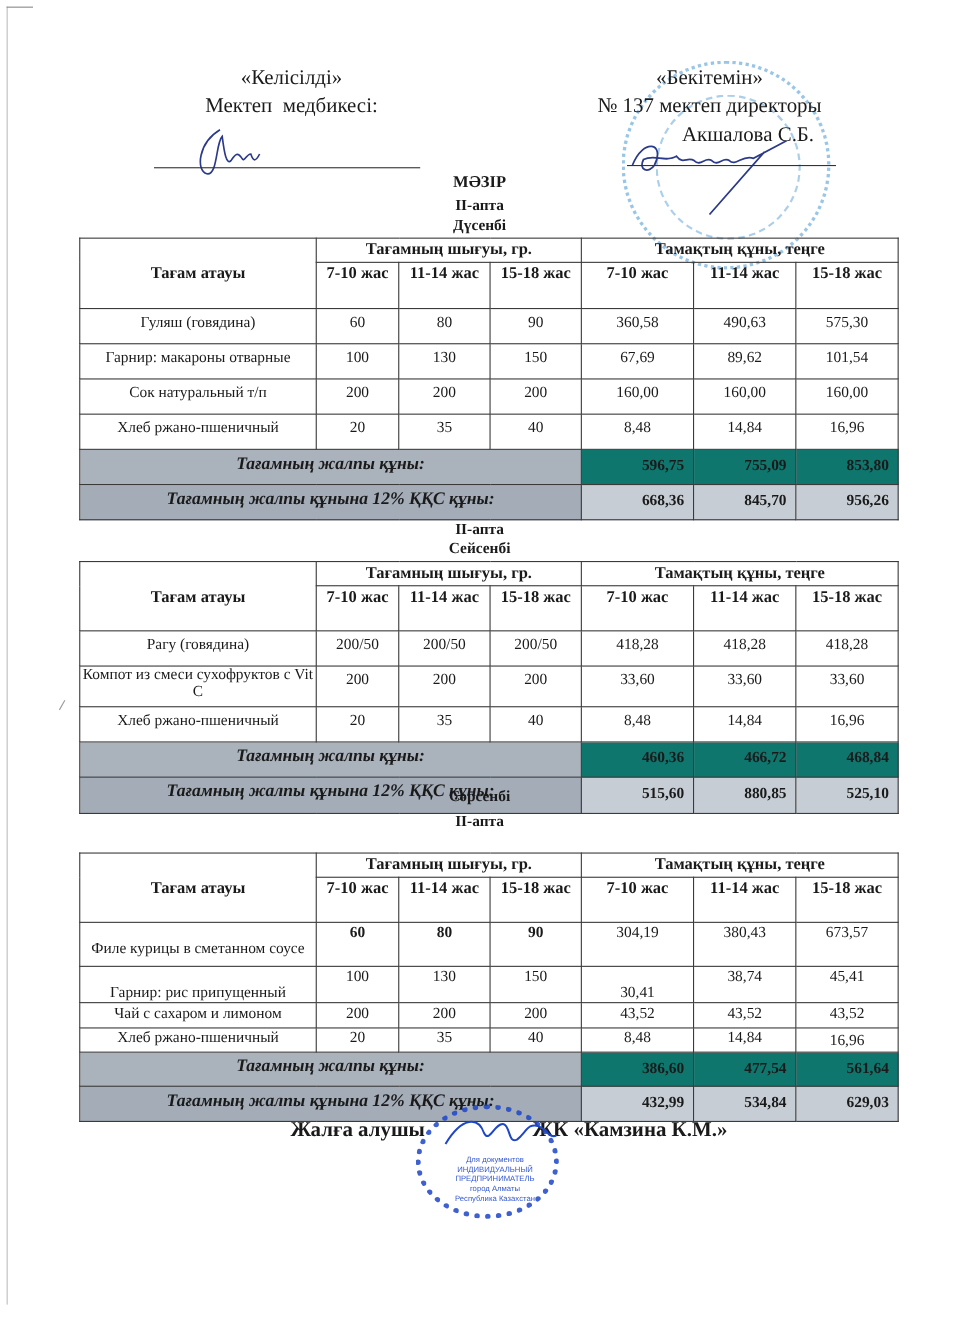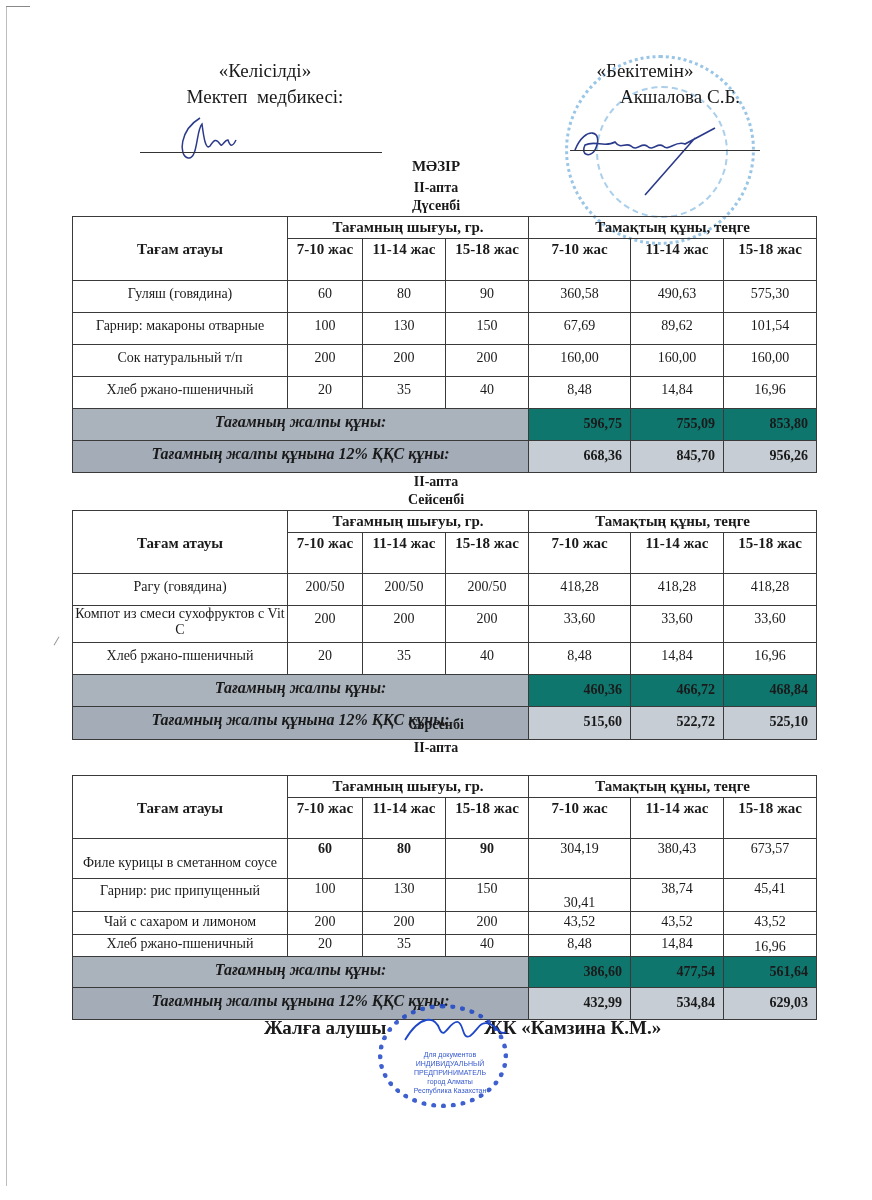--- a/index.html
+++ b/index.html
@@ -62,20 +62,21 @@
   <div style="white-space:pre">Мектеп  медбикесі:</div>
 </div>
 <svg style="position:absolute;left:170px;top:110px" width="90" height="52">
   <path d="M30 8 C 10 20, 8 45, 18 48 C 28 50, 26 20, 32 14 C 34 30, 36 40, 40 36 C 44 30, 46 28, 50 34 C 52 38, 54 30, 58 30 C 60 36, 62 38, 66 30" fill="none" stroke="#2b3a8a" stroke-width="1.5"></path>
 </svg>
 <div class="sig-line-left"></div>
 
 <div class="stamp-top"></div>
 <div class="head-right">
   <div>«Бекітемін»</div>
+  <div>№ 137 мектеп директоры</div>
   <div style="padding-left:70px">Акшалова С.Б.</div>
 </div>
 <svg style="position:absolute;left:565px;top:120px" width="170" height="80">
   <path d="M10 30 C 20 5, 40 10, 30 30 C 25 38, 15 35, 20 25 C 30 20, 40 28, 50 22 C 56 30, 60 22, 66 26 C 72 32, 76 22, 82 26 C 88 32, 92 22, 98 26 C 104 32, 110 20, 120 24 L 150 8 M 130 18 L 80 75" fill="none" stroke="#2b3a8a" stroke-width="1.6"></path>
 </svg>
 <div class="sig-line-right"></div>
 
 <div class="sec-title" style="top:158px;font-size:15px">МӘЗІР</div>
 
 <div class="sec-title" style="top:179px">ІІ-апта</div>
@@ -210,21 +211,21 @@
   </tr>
   <tr class="total" style="height:32px">
     <td colspan="4" class="lbl">Тағамның жалпы құны:</td>
     <td class="val">460,36</td>
     <td class="val">466,72</td>
     <td class="val">468,84</td>
   </tr>
   <tr class="total vat" style="height:33px">
     <td colspan="4" class="lbl">Тағамның жалпы құнына 12% ҚҚС құны:</td>
     <td class="val">515,60</td>
-    <td class="val">522,72</td>
+    <td class="val">880,85</td>
     <td class="val">525,10</td>
   </tr>
 </tbody>
   </table>
 
 <div class="sec-title" style="top:739px">ІІ-апта</div>
 <div class="sec-title" style="top:716px">Сәрсенбі</div>
 <table class="menu" style="top:775px">
   <colgroup>
       <col style="width:215px">
@@ -252,21 +253,21 @@
   <tr style="height:40px">
     <td class="name" style="padding-top:16px">Филе курицы в сметанном соусе</td>
     <td class="bold" style="padding-top:2px">60</td>
     <td class="bold" style="padding-top:2px">80</td>
     <td class="bold" style="padding-top:2px">90</td>
     <td style="padding-top:2px">304,19</td>
     <td style="padding-top:2px">380,43</td>
     <td style="padding-top:2px">673,57</td>
   </tr>
   <tr style="height:30px">
-    <td class="name" style="padding-top:4px">Гарнир: рис припущенный</td>
+    <td class="name" style="padding-top:16px">Гарнир: рис припущенный</td>
     <td style="padding-top:2px">100</td>
     <td style="padding-top:2px">130</td>
     <td style="padding-top:2px">150</td>
     <td style="padding-top:16px">30,41</td>
     <td style="padding-top:2px">38,74</td>
     <td style="padding-top:2px">45,41</td>
   </tr>
   <tr style="height:23px">
     <td class="name" style="padding-top:2px">Чай с сахаром и лимоном</td>
     <td style="padding-top:2px">200</td>

